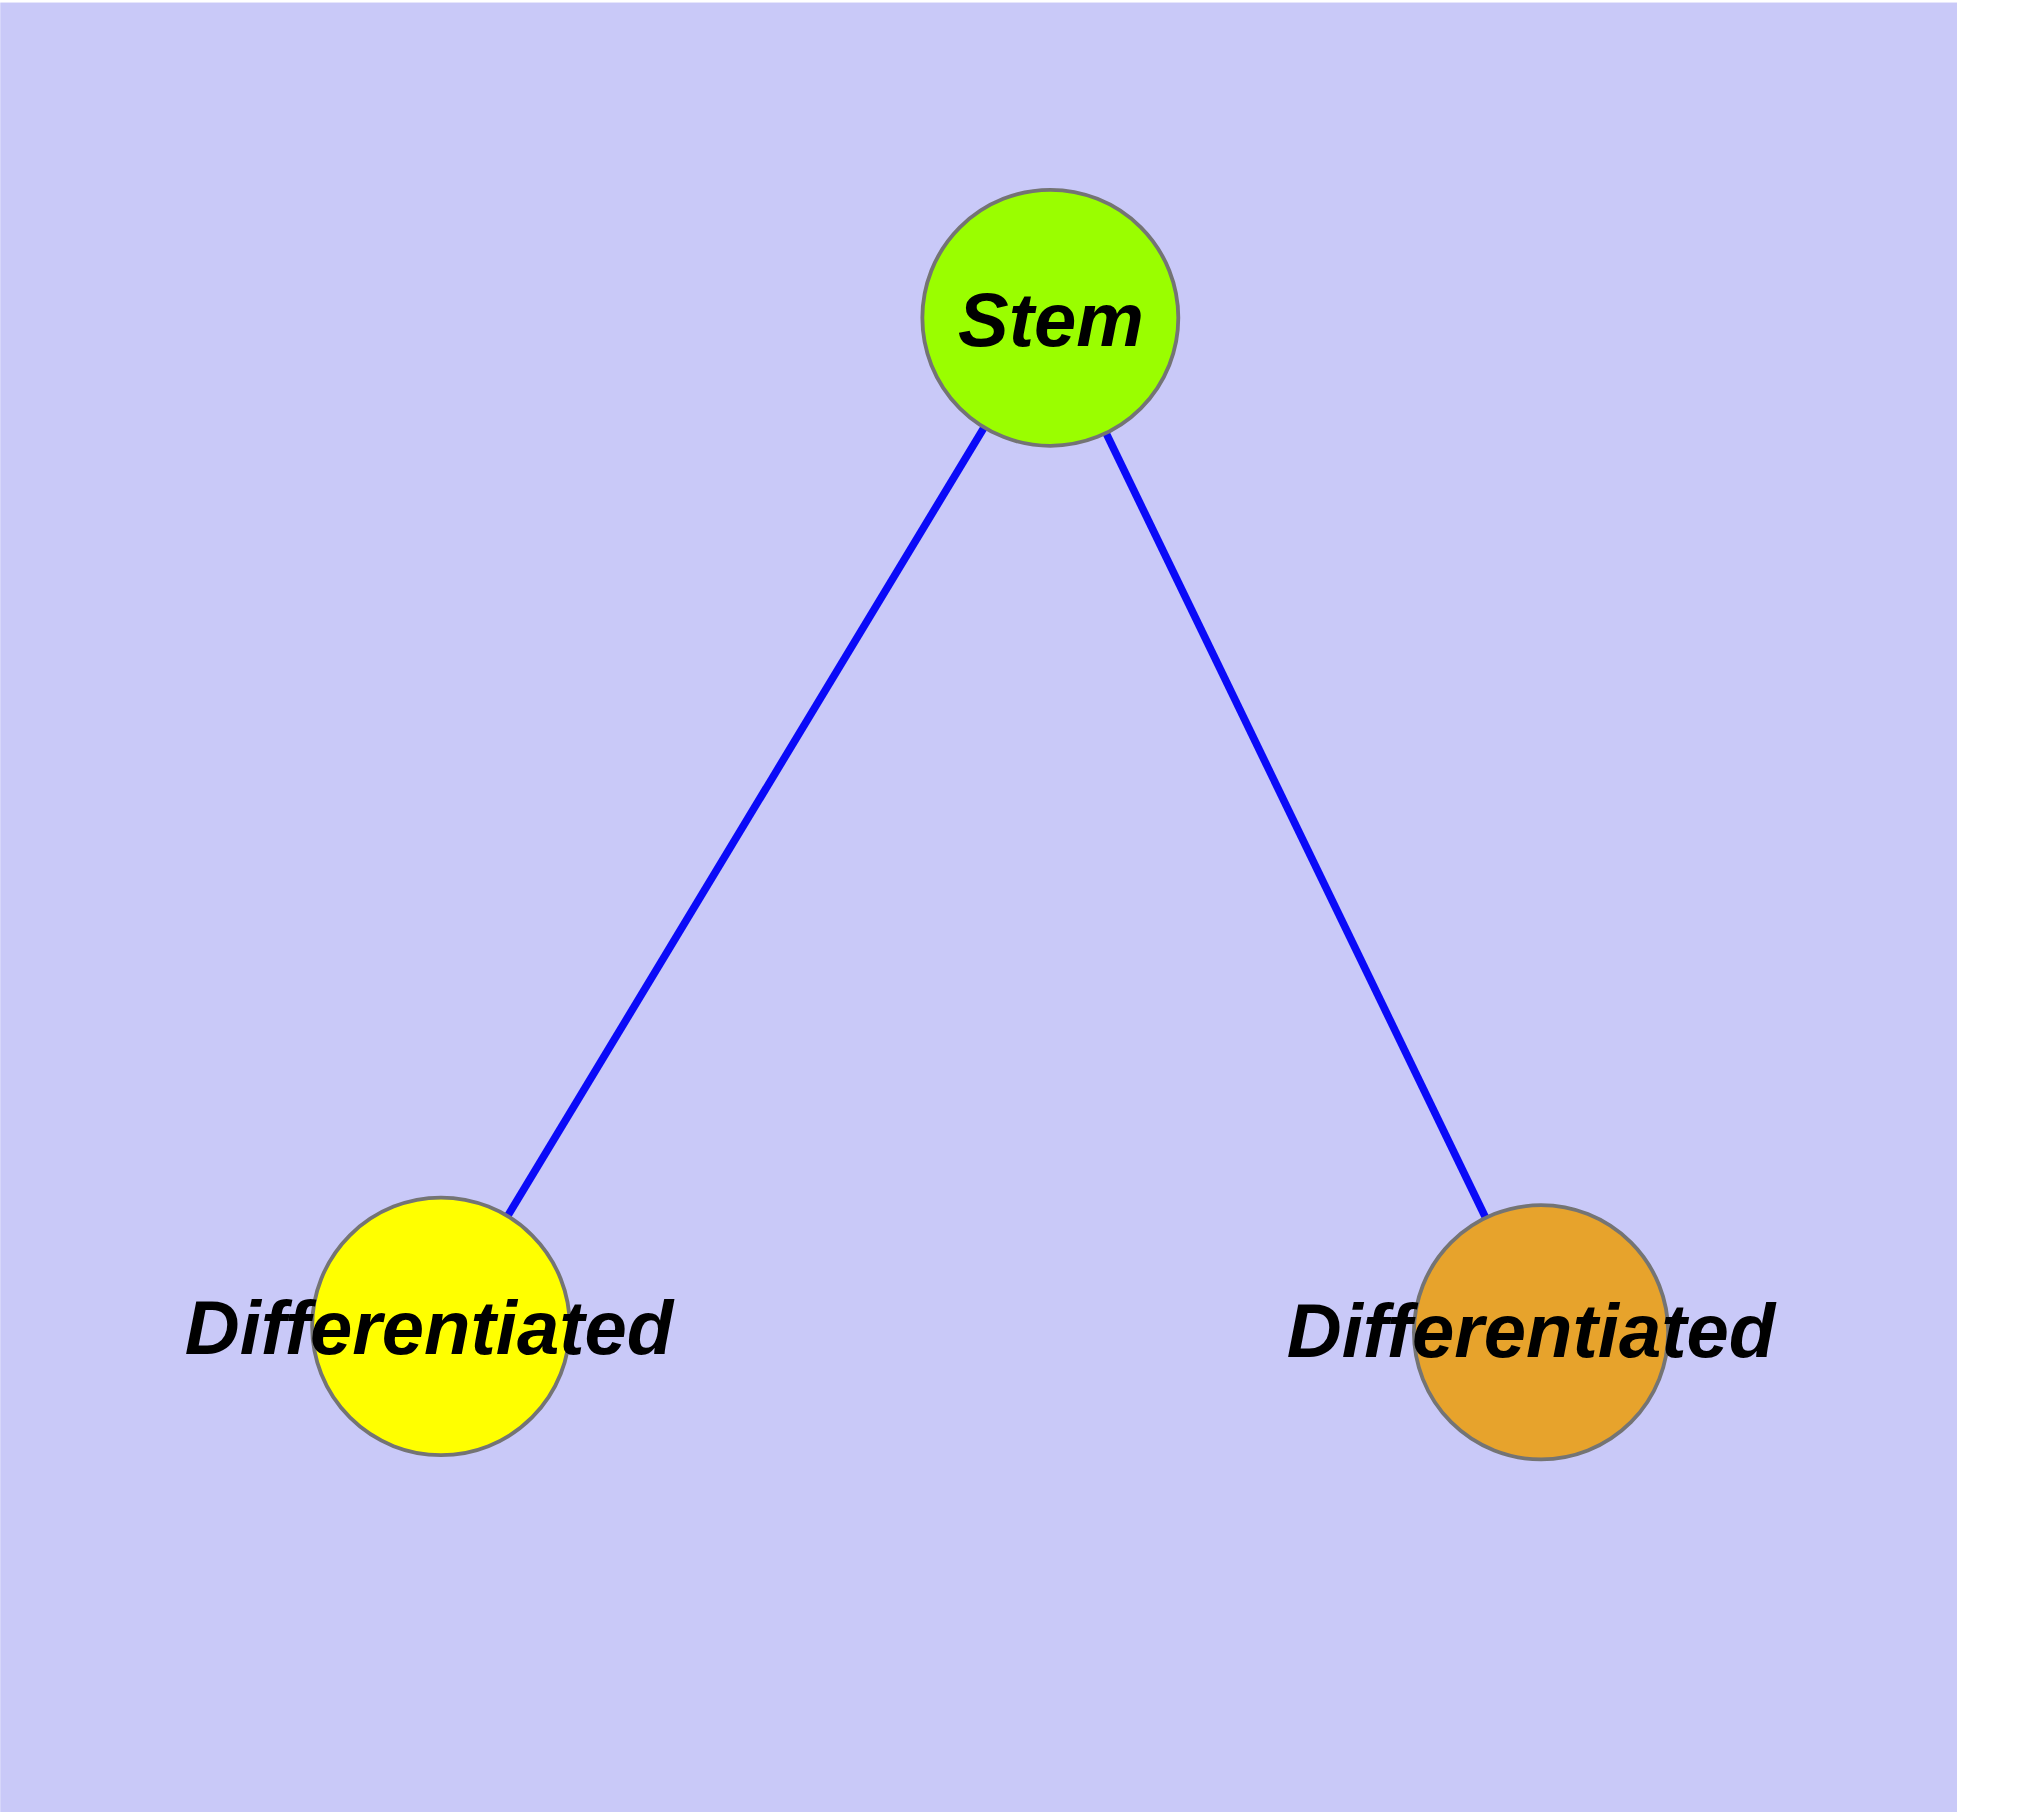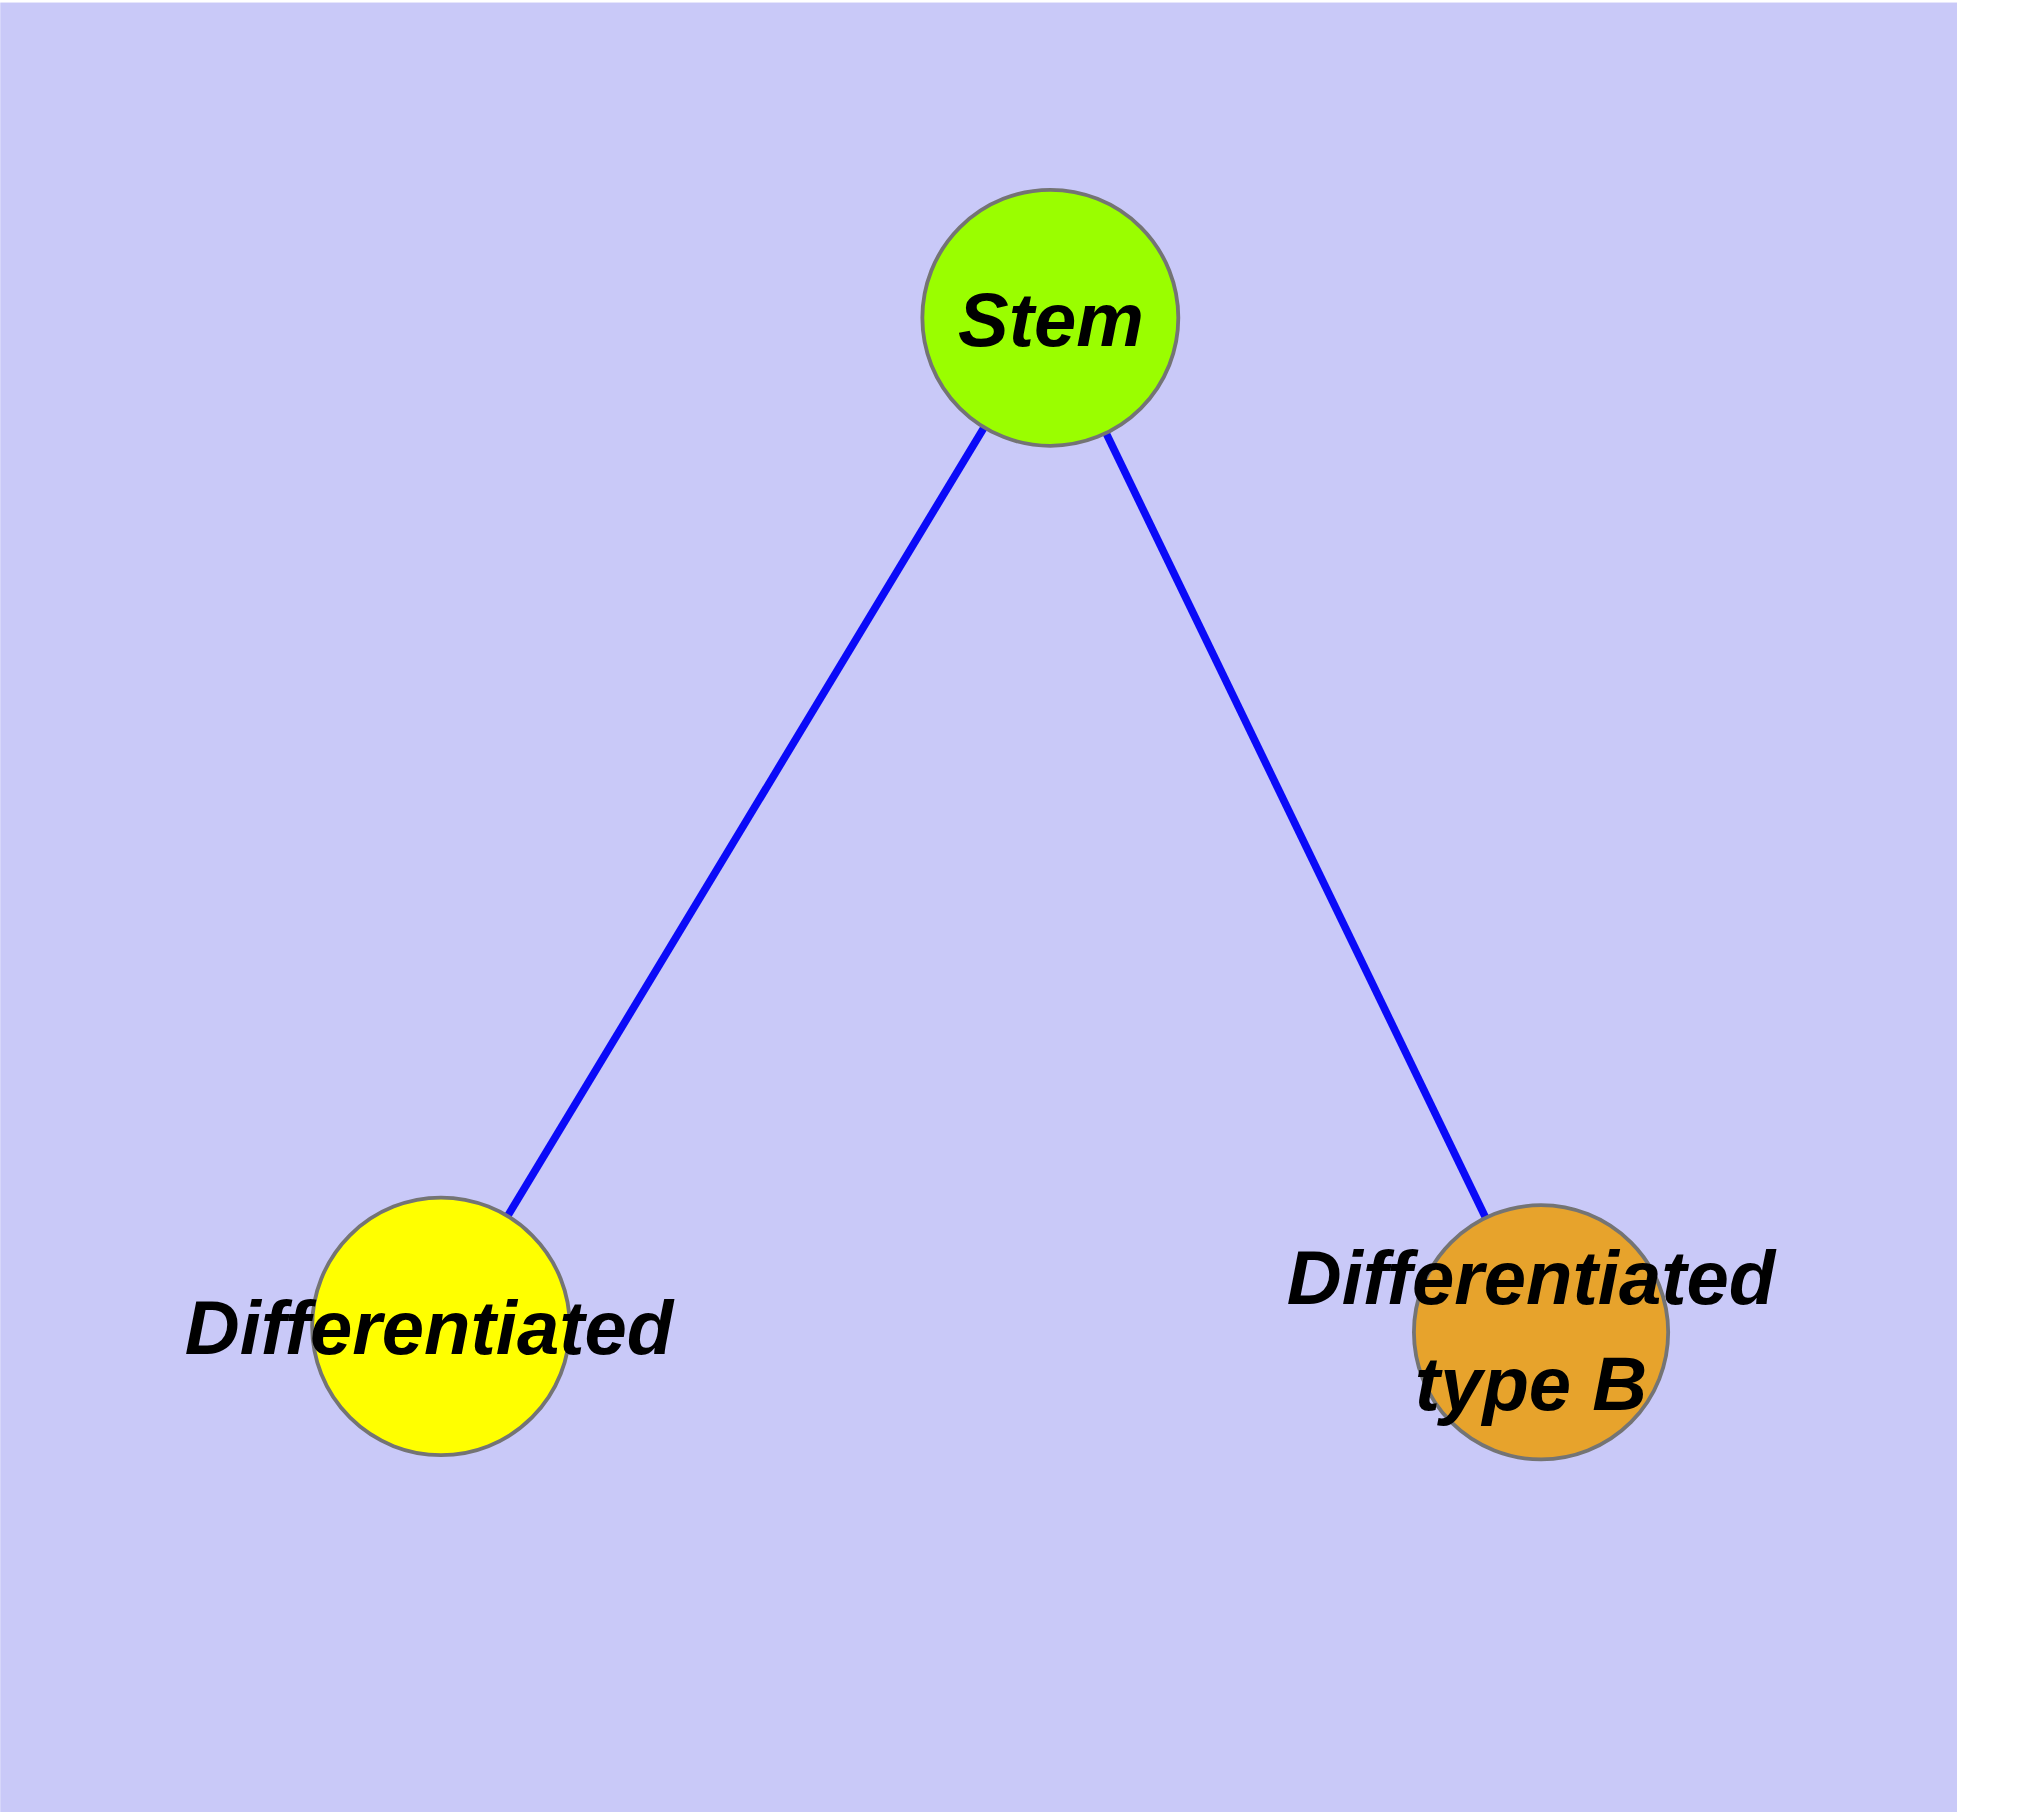--- a/index.html
+++ b/index.html
@@ -55,17 +55,16 @@
   </svg>
 
   <div class="label" style="left:1051px; top:320px;">Stem</div>
 
   <div class="label" style="left:429px; top:1328px;">
     <div>Differentiated</div>
   </div>
 
   <div class="label" style="left:1531px; top:1331px;">
     <div>Differentiated</div>
-    <div>type B</div>
   </div>
 
 </div>
 
 
 </body></html>

